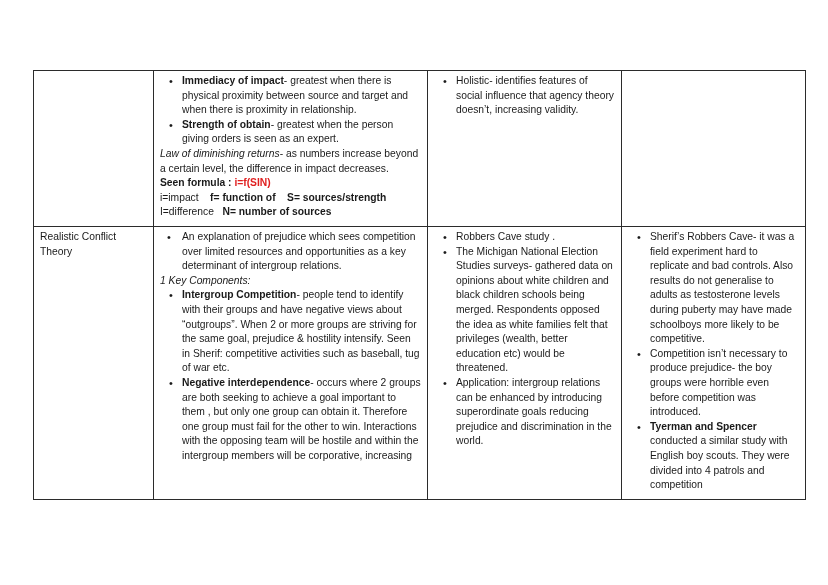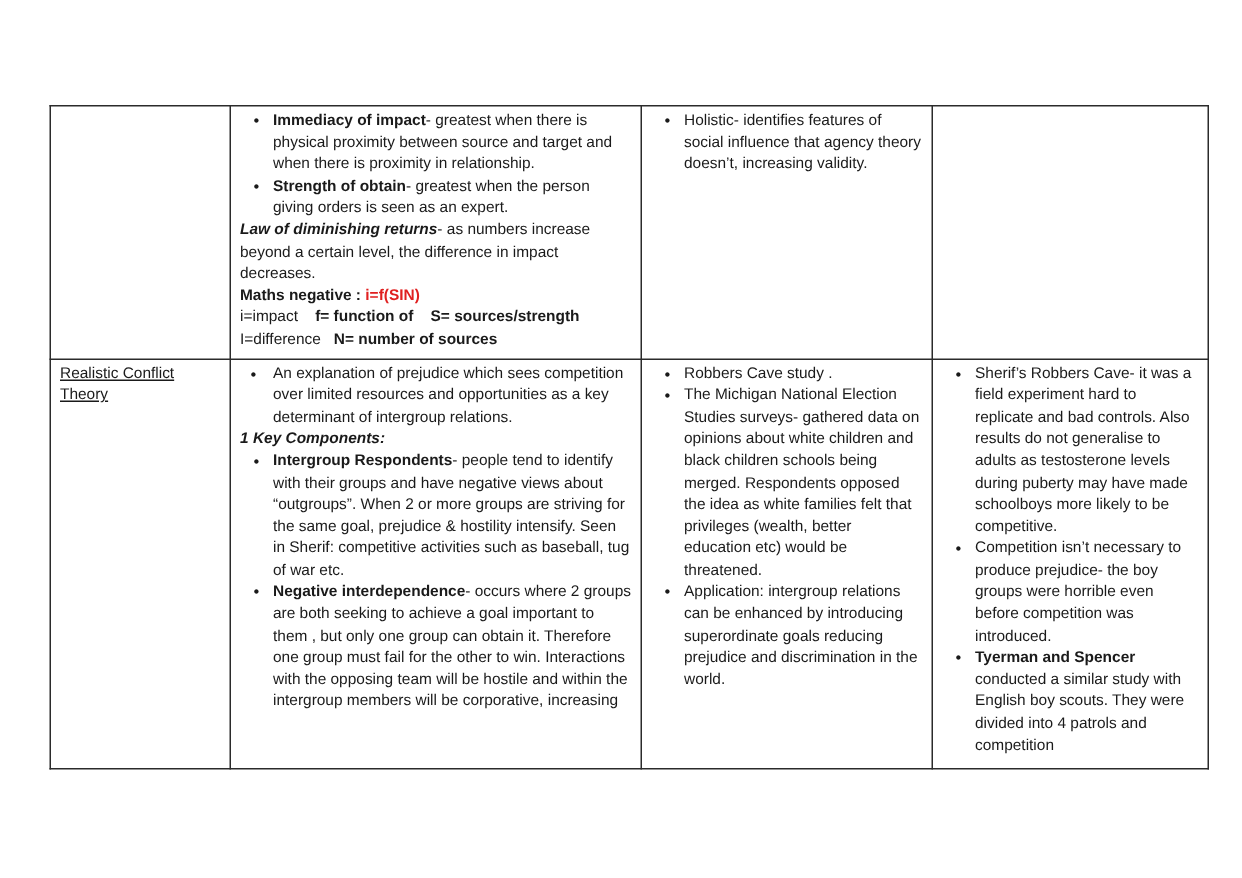--- a/index.html
+++ b/index.html
@@ -49,21 +49,20 @@
 
   .row1 td { height: 148px; }
   .row2 td { height: 265px; }
 
   .theory-label {
     color: #f0a6d8;
     font-family: "Liberation Sans", sans-serif;
     font-size: 10.3px;
     line-height: 14.6px;
     padding-top: 2px;
-    text-decoration: underline;
   }
 
   ul.bullets {
     margin: 0;
     padding: 0 0 0 22px;
     list-style: none;
   }
   ul.bullets > li {
     position: relative;
     margin: 0 0 0 0;
@@ -80,21 +79,21 @@
     color: #1a1a1a;
   }
   ul.bullets > li.wide-gap::before {
     left: -15px;
   }
 
   .lead {
     font-weight: bold;
   }
   .ital-bold {
-    font-weight: bold;
+    font-weight: normal;
     font-style: italic;
   }
   .plain-block {
     margin: 0;
     padding: 0;
   }
   .formula-red {
     color: #e02020;
     font-weight: bold;
   }
@@ -128,21 +127,21 @@
               <span class="lead">Immediacy of impact</span><span>- greatest when there is physical proximity between source and target and when there is proximity in relationship.</span>
             </li>
             <li>
               <span class="lead">Strength of obtain</span><span>- greatest when the person giving orders is seen as an expert.</span>
             </li>
           </ul>
           <div class="plain-block">
             <span class="ital-bold">Law of diminishing returns</span><span>- as numbers increase beyond a certain level, the difference in impact decreases.</span>
           </div>
           <div class="plain-block">
-            <span class="lead">Maths negative : </span><span class="formula-red">i=f(SIN)</span>
+            <span class="lead">Seen formula : </span><span class="formula-red">i=f(SIN)</span>
           </div>
           <div class="plain-block">
             <span>i=impact</span><span class="mono-sp">&nbsp; &nbsp; </span><span class="lead">f= function of</span><span class="mono-sp">&nbsp; &nbsp; </span><span class="lead">S= sources/strength</span>
           </div>
           <div class="plain-block">
             <span>I=difference</span><span class="mono-sp">&nbsp; &nbsp;</span><span class="lead">N= number of sources</span>
           </div>
         </td>
 
         <td>
@@ -167,21 +166,21 @@
 
         <td>
           <ul class="bullets">
             <li class="wide-gap">
               <span class="lead"></span><span> An explanation of prejudice which sees competition over limited resources and opportunities as a key determinant of intergroup relations.</span>
             </li>
           </ul>
           <div class="plain-block ital-bold">1 Key Components:</div>
           <ul class="bullets">
             <li>
-              <span class="lead">Intergroup Respondents</span><span>-  people tend to identify with their groups and have negative views about “outgroups”.  When 2 or more groups are striving for the same goal, prejudice &amp; hostility intensify. Seen in Sherif: competitive activities such as baseball, tug of war etc.</span>
+              <span class="lead">Intergroup Competition</span><span>-  people tend to identify with their groups and have negative views about “outgroups”.  When 2 or more groups are striving for the same goal, prejudice &amp; hostility intensify. Seen in Sherif: competitive activities such as baseball, tug of war etc.</span>
             </li>
             <li>
               <span class="lead">Negative interdependence</span><span>- occurs where 2 groups are both seeking to achieve a goal important to them , but only one group can obtain it. Therefore one group must fail for the other to win. Interactions with the opposing team will be hostile and within the intergroup members will be corporative, increasing</span>
             </li>
           </ul>
         </td>
 
         <td>
           <ul class="bullets">
             <li>

